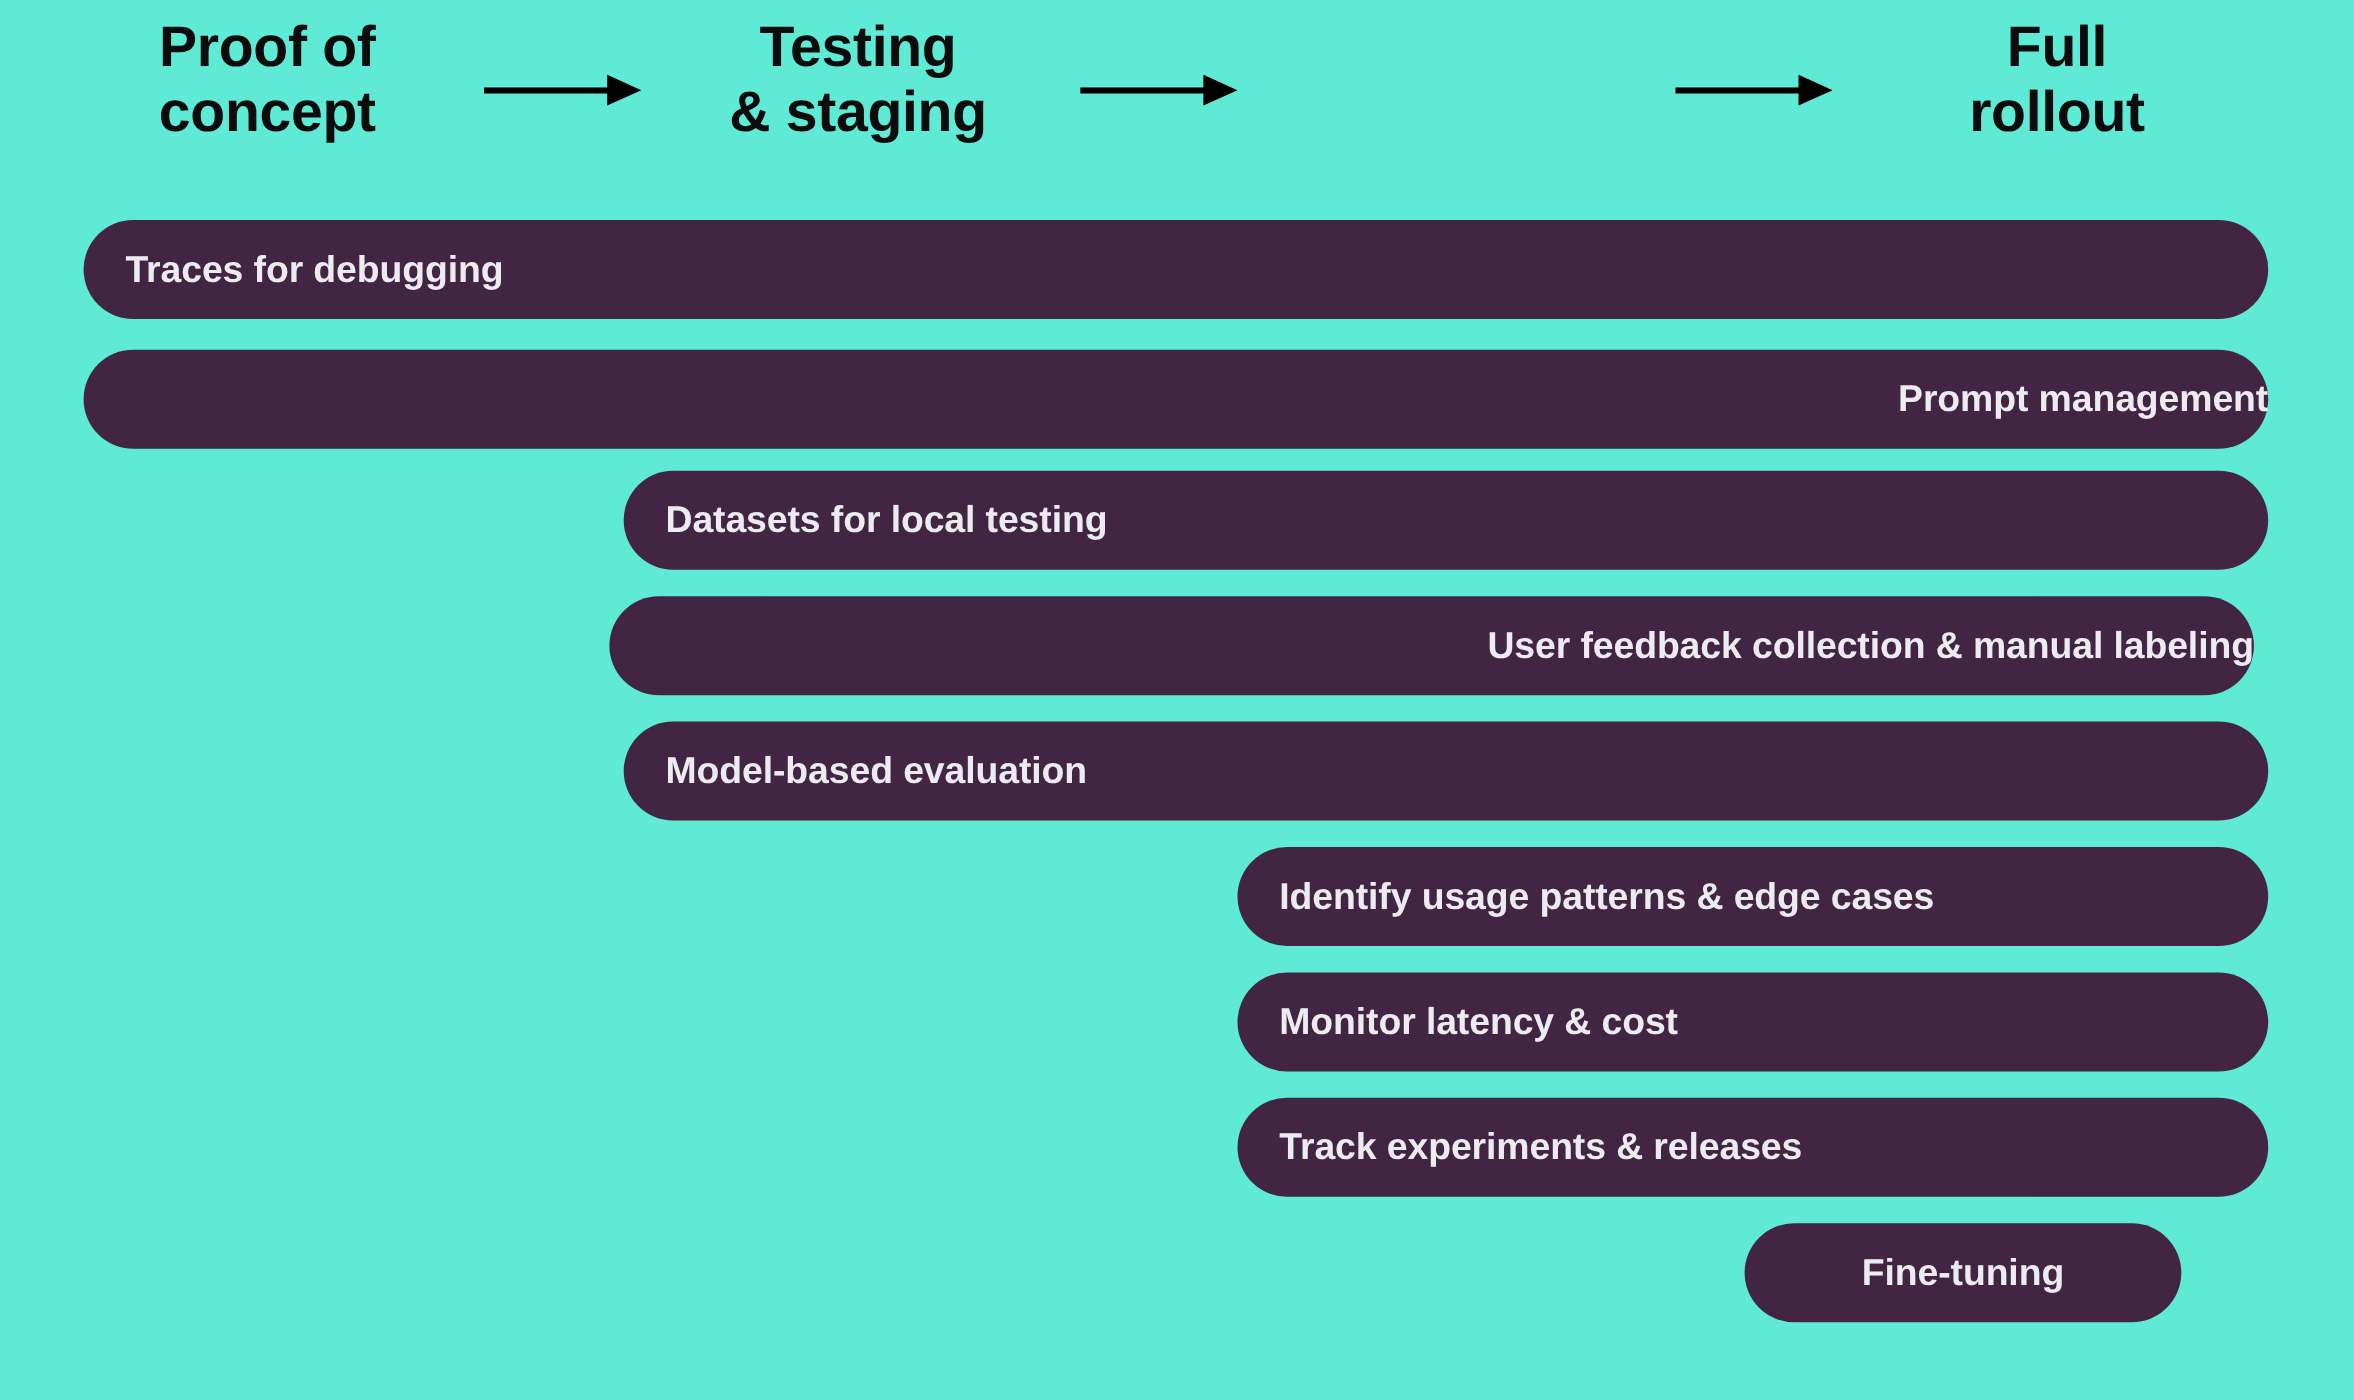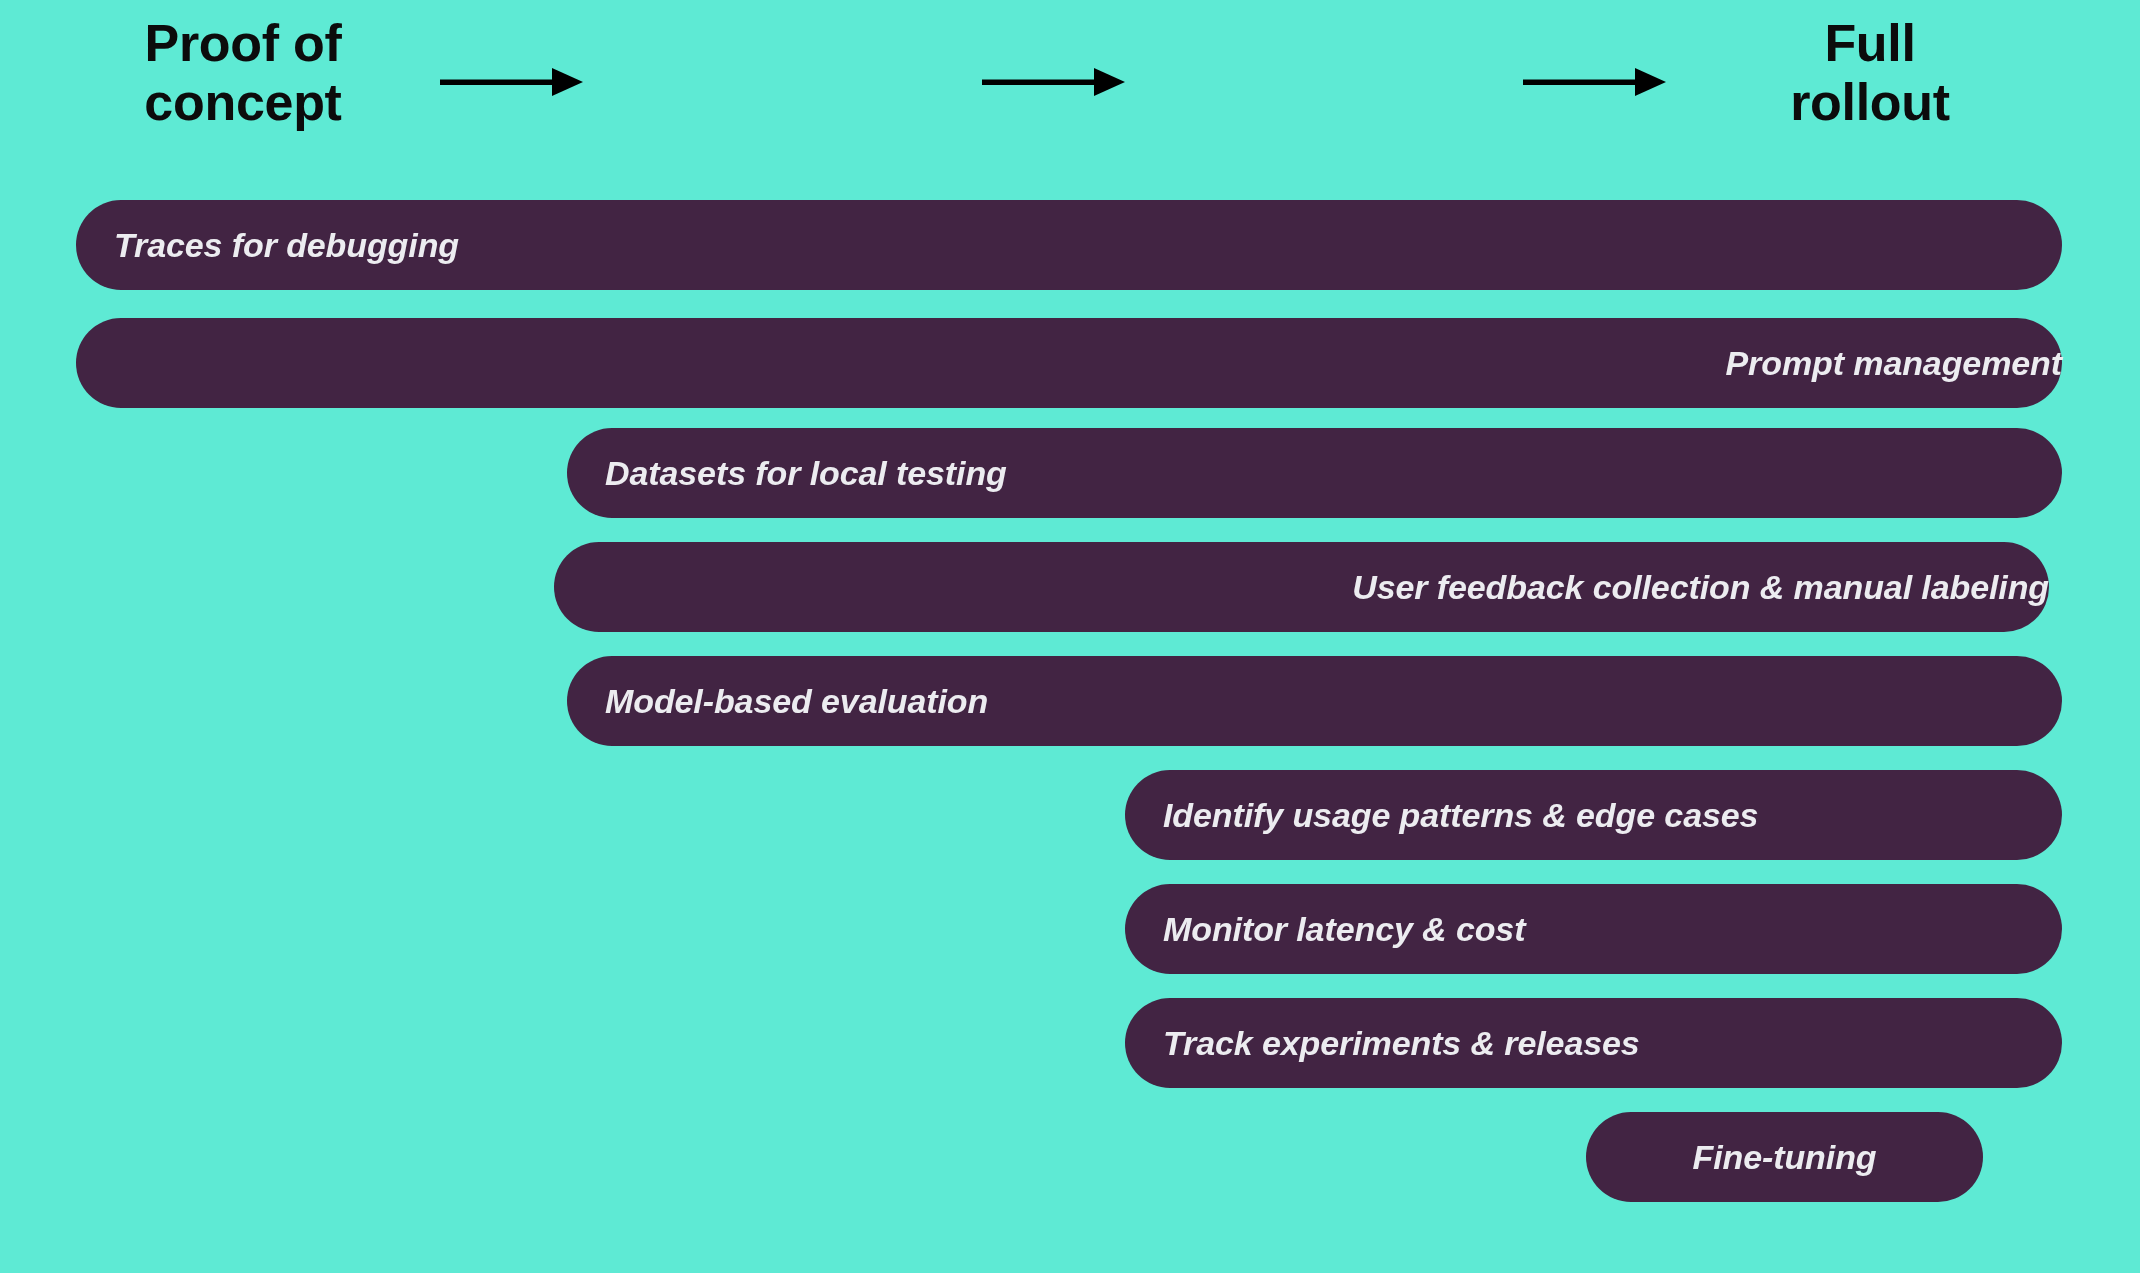--- a/index.html
+++ b/index.html
@@ -63,33 +63,34 @@
     display: flex;
     align-items: center;
     box-sizing: border-box;
   }
   .pill-label {
     color: #ececf0;
     font-size: 34px;
     font-weight: bold;
     letter-spacing: -0.1px;
     white-space: nowrap;
-    font-style: italic;
   }
   .pill.align-left  { justify-content: flex-start; padding-left: 38px; }
   .pill.align-center{ justify-content: center; padding: 0 38px; }
 </style>
 </head>
 <body>
 
 <div id="stage">
 
   <div class="phase-row">
     <div class="phase phase-0">Proof of
 concept</div>
+    <div class="phase phase-1">Testing
+&amp; staging</div>
     <div class="phase phase-3">Full
 rollout</div>
 
     <div class="arrow arrow-0">
       <svg width="143" height="40" viewBox="0 0 143 40">
         <rect x="0" y="17.5" width="116" height="5.5" fill="#000000"></rect>
         <polygon points="112,6 143,20 112,34" fill="#000000"></polygon>
       </svg>
     </div>
     <div class="arrow arrow-1">

